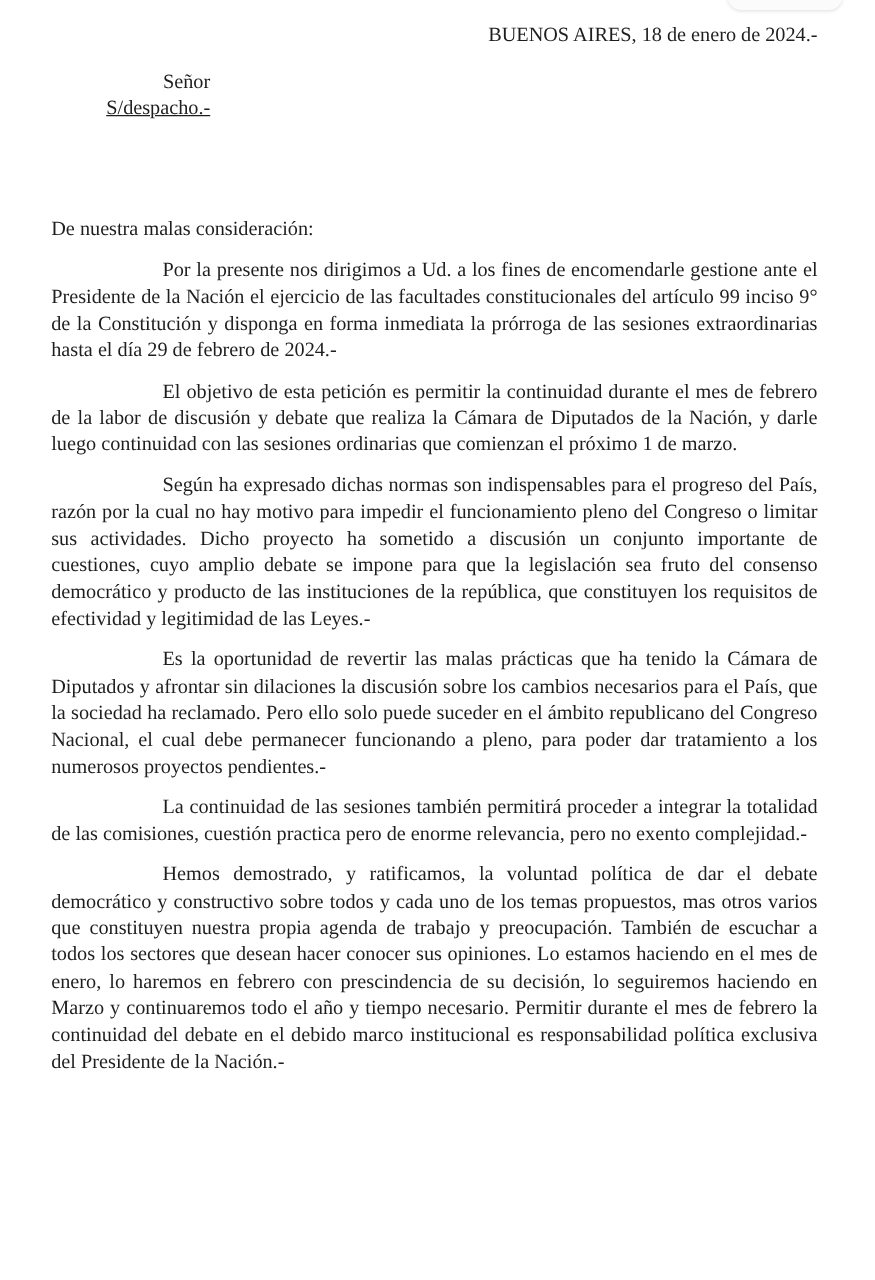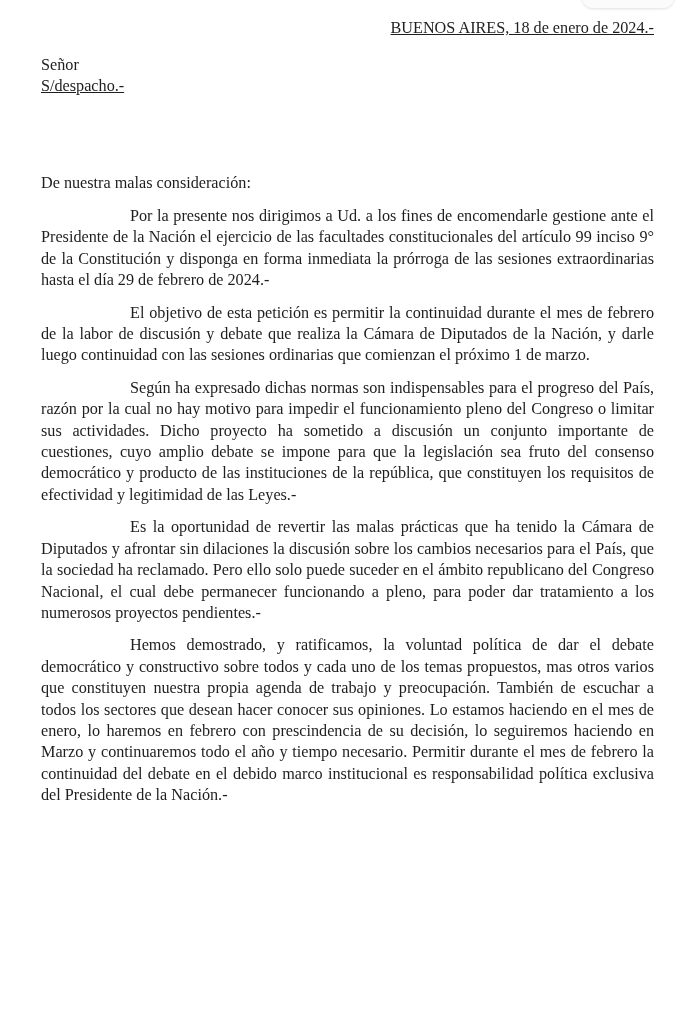--- a/index.html
+++ b/index.html
@@ -1,24 +1,24 @@
 <!DOCTYPE html>
 <html><head>
 <meta charset="utf-8">
 <style>
   html, body { margin:0; padding:0; background:#ffffff; }
   body { width:700px; height:1024px; overflow:hidden; position:relative;
          font-family:"Liberation Serif","DejaVu Serif",serif; color:#1e1e1e; }
   .pill { position:absolute; left:582px; top:-14px; width:92px; height:22px;
           border-radius:12px; background:#fbfbfb; box-shadow:0 1px 3px rgba(0,0,0,0.12); }
   .page { position:absolute; left:41px; top:0; width:613px; font-size:16.2px; }
-  .date { position:absolute; right:0; top:19px; white-space:nowrap;text-decoration:underline; }
+  .date { position:absolute; right:0; top:19px; white-space:nowrap; }
   .addr { position:absolute; left:0; top:55px; line-height:21.3px; }
-  .addr div { white-space:nowrap; }
-  .u { text-decoration:underline; }
+  .addr div { white-space:nowrap;text-align:right; }
+  .u { text-decoration:underline;margin-left:44px; }
   .greet { position:absolute; left:0; top:174px; white-space:nowrap; }
   .body { position:absolute; left:0; top:206px; width:613px; line-height:21.4px; }
   .body p { margin:0 0 11px 0; text-align:justify; text-indent:89px; }
 </style>
 </head>
 <body>
 
 <div class="pill"></div>
 
 <div class="page">
@@ -29,15 +29,16 @@
     <div><span class="u">S/despacho.-</span></div>
   </div>
 
   <div class="greet">De nuestra malas consideración:</div>
 
   <div class="body">
     <p>Por la presente nos dirigimos a Ud. a los fines de encomendarle gestione ante el Presidente de la Nación  el ejercicio de las facultades constitucionales del artículo 99 inciso 9° de la Constitución y disponga en forma inmediata la prórroga de las sesiones extraordinarias hasta el día 29 de febrero de 2024.-</p>
     <p>El objetivo de esta petición es permitir la continuidad durante el mes de febrero de la labor de discusión y debate que realiza la Cámara de Diputados de la Nación, y darle luego continuidad con las sesiones ordinarias que comienzan el próximo 1 de marzo.</p>
     <p>Según ha expresado dichas normas son indispensables para el progreso del País, razón por la cual no hay motivo para impedir el funcionamiento pleno del Congreso o limitar sus actividades. Dicho proyecto ha sometido a discusión un conjunto importante de cuestiones, cuyo amplio debate se impone para que la legislación sea fruto del consenso democrático y producto de las instituciones de la república, que constituyen los requisitos de efectividad y legitimidad de las Leyes.-</p>
     <p>Es la oportunidad de revertir las malas prácticas que ha tenido la Cámara de Diputados y afrontar sin dilaciones la discusión sobre los cambios necesarios para el País, que la sociedad ha reclamado. Pero ello solo puede suceder en el ámbito republicano del Congreso Nacional, el cual debe permanecer funcionando a pleno, para poder dar tratamiento a los numerosos proyectos pendientes.-</p>
+    <p>La continuidad de las sesiones también permitirá proceder a integrar la totalidad de las comisiones, cuestión practica pero de enorme relevancia, pero no exento complejidad.-</p>
     <p>Hemos demostrado, y ratificamos, la voluntad política de dar el debate democrático y constructivo sobre todos y cada uno de los temas propuestos, mas otros varios que constituyen nuestra propia agenda de trabajo y preocupación. También de escuchar a todos los sectores que desean hacer conocer sus opiniones. Lo estamos haciendo en el mes de enero, lo haremos en febrero con prescindencia de su decisión, lo seguiremos haciendo en Marzo y continuaremos todo el año y tiempo necesario. Permitir durante el mes de febrero la continuidad del debate en el debido marco institucional es responsabilidad política  exclusiva del Presidente de la Nación.-</p>
   </div>
 </div>
 
 </body></html>

